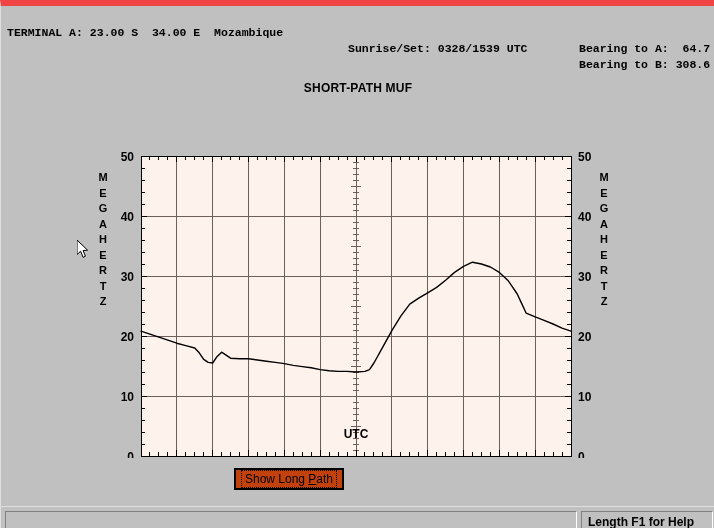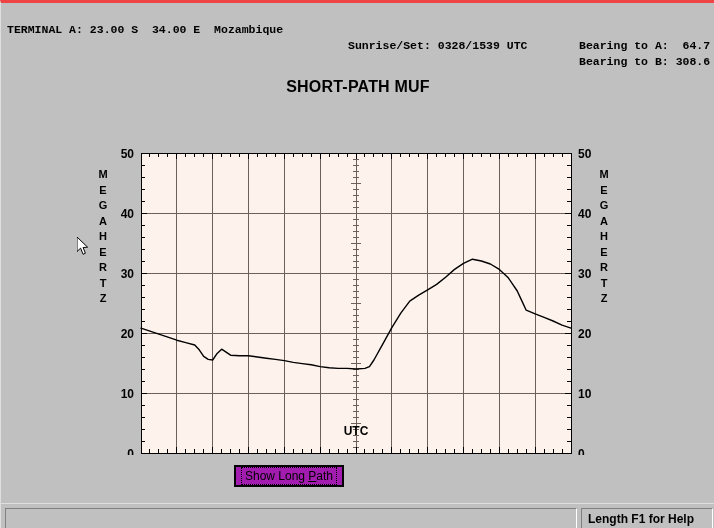--- a/index.html
+++ b/index.html
@@ -14,21 +14,21 @@
     font-family: "Liberation Sans", sans-serif;
     position: relative;
     -webkit-font-smoothing: none;
   }
   .app-window {
     position: absolute;
     left: 0; top: 0;
     width: 714px;
     height: 528px;
     background: #c0c0c0;
-    border-top: 3px solid #ef4444;
+    border-top: 6px solid #ef4444;
     border-left: 1px solid #dfdfdf;
     box-sizing: border-box;
   }
 
   
   .header {
     position: absolute;
     left: 0; top: 0;
     width: 714px;
     height: 52px;
@@ -61,21 +61,21 @@
     top: 52px;
     width: 714px;
     height: 400px;
   }
   .chart-title {
     position: absolute;
     left: 0;
     top: 23px;
     width: 714px;
     text-align: center;
-    font-size: 16px;
+    font-size: 12px;
     font-weight: bold;
     letter-spacing: 0.2px;
     color: #000;
   }
   .plot-svg {
     position: absolute;
     left: 0;
     top: 0;
     width: 714px;
     height: 400px;
@@ -110,21 +110,21 @@
   .btn-row {
     position: absolute;
     left: 0;
     top: 462px;
     width: 714px;
     height: 30px;
   }
   .btn {
     position: absolute;
     height: 22px;
-    background: #a21caf;
+    background: #c2410c;
     border: 1px solid;
     border-color: #ffffff #000000 #000000 #ffffff;
     box-shadow: inset -1px -1px 0 #808080, inset 1px 1px 0 #dfdfdf;
     font-family: "Liberation Sans", sans-serif;
     font-size: 12px;
     color: #000;
     display: flex;
     align-items: center;
     justify-content: center;
     box-sizing: border-box;

